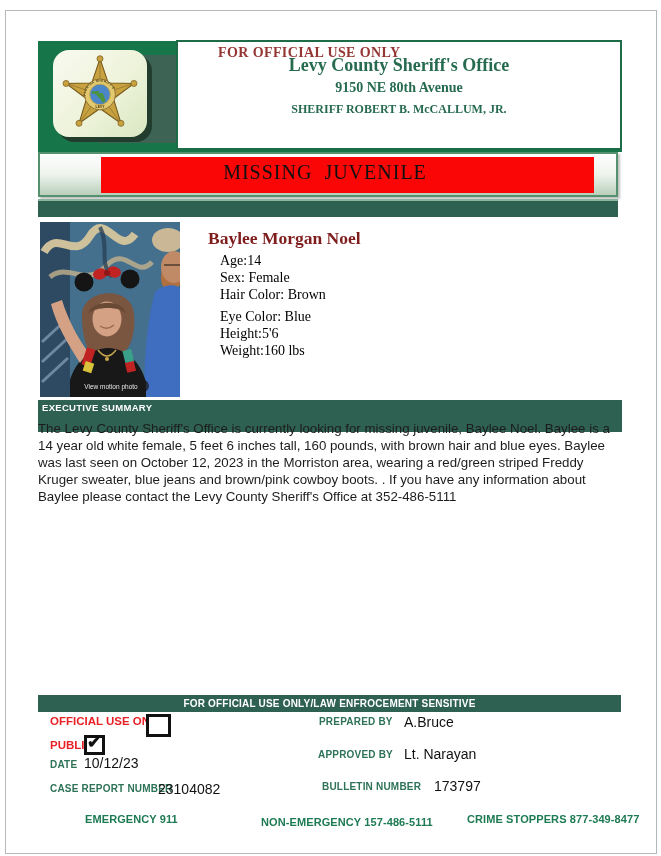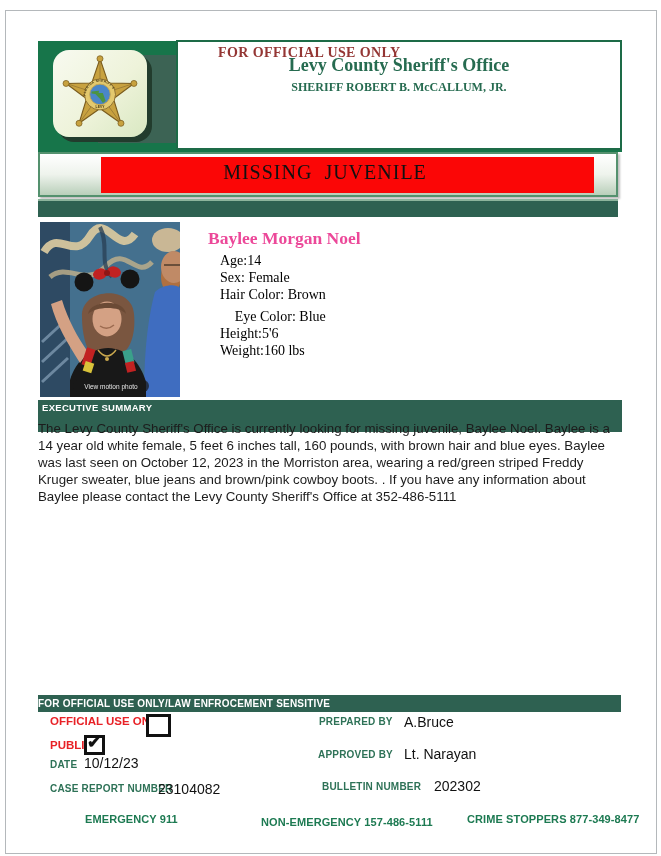--- a/index.html
+++ b/index.html
@@ -51,39 +51,39 @@
   .red-box-text{
     width:100%;text-align:center;padding-right:45px;box-sizing:border-box;
     font-family:"Liberation Serif",serif;font-size:20px;color:#111;
     letter-spacing:1px;line-height:30px;white-space:pre;
   }
   .under-bar{left:38px;top:199px;width:580px;height:16px;background:#2e6151;border-top:2px solid #8cb49c;box-sizing:content-box;}
   
   .photo{left:40px;top:222px;width:140px;height:175px;background:#44708e;overflow:hidden;}
   .subject-name{
     left:208px;top:228px;font-family:"Liberation Serif",serif;
-    font-weight:bold;font-size:17.5px;color:#ec4899;
+    font-weight:bold;font-size:17.5px;color:#7f1d1d;
   }
   .details{left:220px;top:252px;font-family:"Liberation Serif",serif;font-size:14px;color:#000;}
   .details div{line-height:17px;}
-  .details .gap{margin-top:5px;text-align:right;}
+  .details .gap{margin-top:5px;}
   
   .exec-bar{left:38px;top:400px;width:584px;height:32px;background:#2e6151;}
   .exec-bar span{
     display:block;padding-left:4px;color:#fff;font-weight:bold;
     font-size:9.5px;line-height:16px;letter-spacing:.3px;
   }
   .summary{
     left:38px;top:420px;width:588px;
     font-size:13.3px;line-height:17px;color:#1c1c1c;
   }
   
   .admin-bar{left:38px;top:695px;width:583px;height:17px;background:#2e6151;}
   .admin-bar span{
-    display:block;color:#fff;font-weight:bold;
+    display:block;text-align:center;color:#fff;font-weight:bold;
     font-size:10px;line-height:17px;letter-spacing:.2px;
   }
   .red-label{color:#e82126;font-weight:bold;font-size:11.5px;}
   .green-label{color:#2e7257;font-weight:bold;font-size:10px;letter-spacing:.2px;}
   .black-val{color:#111;font-size:14px;}
   .checkbox{box-sizing:border-box;border:3px solid #111;background:#fff;}
   .checkbox .mark{
     display:block;font-size:17px;font-weight:bold;color:#111;
     line-height:14px;margin:-2px 0 0 0;
   }
@@ -122,20 +122,21 @@
       <textPath href="#arcTop" startOffset="8%">FLORIDA SHERIFF'S</textPath>
     </text>
     <text x="50" y="61.5" font-size="3.6" fill="#4a3a12" font-weight="bold" text-anchor="middle">LEVY</text>
   </svg>
 </div>
 
 <div class="abs info-box">
   <div class="fouo">FOR OFFICIAL USE ONLY</div>
   <div class="agency-stack">
     <div class="agency-name">Levy County Sheriff's Office</div>
+    <div class="agency-addr">9150 NE 80th Avenue</div>
     <div class="agency-sheriff">SHERIFF ROBERT B. McCALLUM, JR.</div>
   </div>
 </div>
 
 <div class="abs banner">
   <div class="red-box">
     <div class="red-box-text">MISSING  JUVENILE</div>
   </div>
 </div>
 <div class="abs under-bar"></div>
@@ -213,17 +214,17 @@
 <div class="abs green-label" style="left:50px;top:783px;">CASE REPORT NUMBER</div>
 <div class="abs black-val" style="left:158px;top:781px;">23104082</div>
 
 <div class="abs green-label" style="left:319px;top:716px;">PREPARED BY</div>
 <div class="abs black-val" style="left:404px;top:714px;">A.Bruce</div>
 
 <div class="abs green-label" style="left:318px;top:749px;">APPROVED BY</div>
 <div class="abs black-val" style="left:404px;top:746px;">Lt. Narayan</div>
 
 <div class="abs green-label" style="left:322px;top:781px;">BULLETIN NUMBER</div>
-<div class="abs black-val" style="left:434px;top:778px;">202302</div>
+<div class="abs black-val" style="left:434px;top:778px;">173797</div>
 
 <div class="abs footer-label" style="left:50px;top:813px;padding-left:35px;">EMERGENCY 911</div>
 <div class="abs footer-label" style="left:261px;top:816px;">NON-EMERGENCY 157-486-5111</div>
 <div class="abs footer-label" style="left:467px;top:813px;">CRIME STOPPERS 877-349-8477</div>
 
 </body></html>

